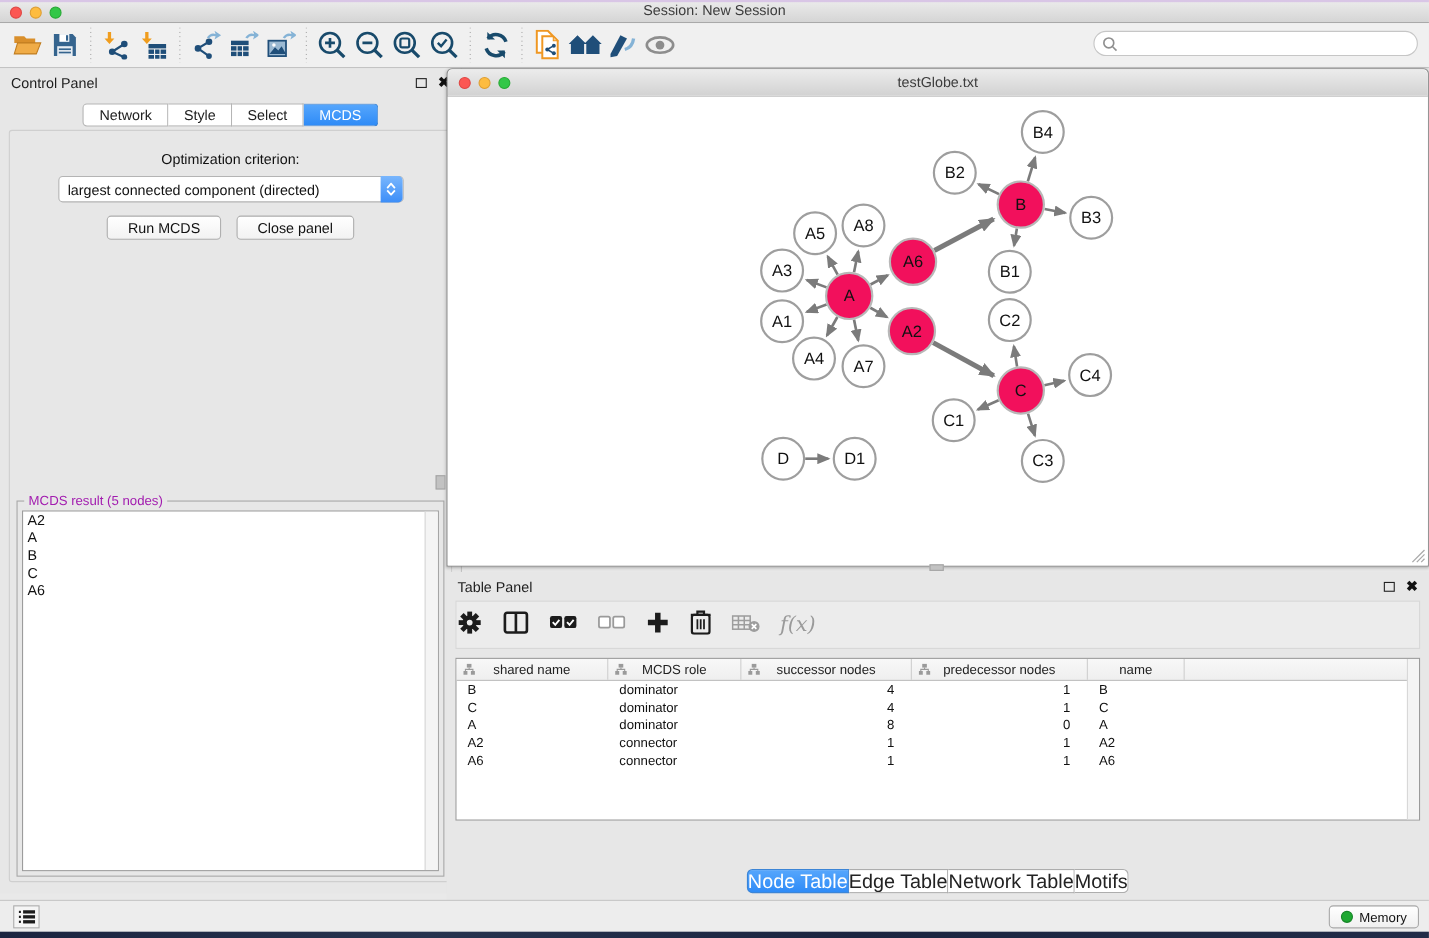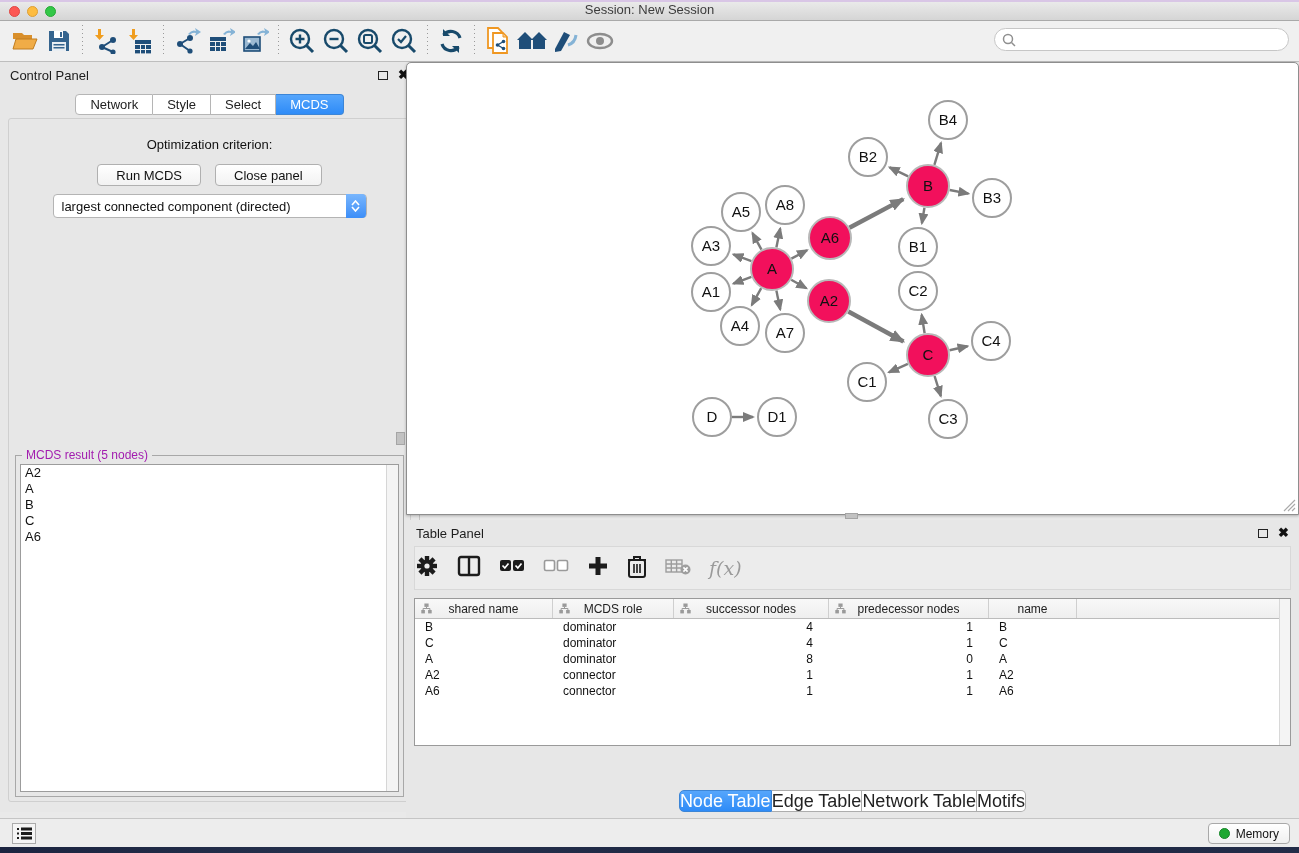--- a/index.html
+++ b/index.html
@@ -285,50 +285,58 @@
     <div class="close-icon">✖</div>
   </div>
   <div id="control-tabs">
       <div class="ctab">Network</div>
       <div class="ctab">Style</div>
       <div class="ctab">Select</div>
       <div class="ctab active">MCDS</div>
     </div>
   <div id="cp-body">
     <div id="opt-label">Optimization criterion:</div>
-    <div id="cp-buttons">
-      <button class="cp-btn">Run MCDS</button>
-      <button class="cp-btn">Close panel</button>
-    </div>
     <div id="criterion-select">
       <span>largest connected component (directed)</span>
       <div id="criterion-stepper">
         <svg width="9" height="6" viewBox="0 0 9 6">
             <path d="M1 5l3.5-4L8 5" fill="none" stroke="#fff" stroke-width="1.6"></path>
           </svg>
         <svg width="9" height="6" viewBox="0 0 9 6">
             <path d="M1 1l3.5 4L8 1" fill="none" stroke="#fff" stroke-width="1.6"></path>
           </svg>
       </div>
+    </div>
+    <div id="cp-buttons">
+      <button class="cp-btn">Run MCDS</button>
+      <button class="cp-btn">Close panel</button>
     </div>
     <div id="result-box">
       <div id="result-legend">MCDS result (5 nodes)</div>
       <div id="result-list">
         <div class="result-item">A2</div>
           <div class="result-item">A</div>
           <div class="result-item">B</div>
           <div class="result-item">C</div>
           <div class="result-item">A6</div>
           <div id="result-scroll"></div>
       </div>
     </div>
   </div>
 </div>
 
 <div id="network-window" class="abs">
+  <div id="net-titlebar">
+    <div class="lights">
+      <div class="light red"></div>
+      <div class="light yellow"></div>
+      <div class="light green"></div>
+    </div>
+    <div class="titletext">testGlobe.txt</div>
+  </div>
   <svg id="graph-canvas" viewBox="0 0 891 426">
     <defs>
       <marker id="arrow" viewBox="0 0 12 10" refX="10" refY="5" markerWidth="12" markerHeight="10" orient="auto" markerUnits="userSpaceOnUse">
           <path d="M0 0L12 5L0 10z" fill="#7b7b7b"></path>
         </marker>
       <marker id="arrow-big" viewBox="0 0 15 12" refX="13" refY="6" markerWidth="15" markerHeight="12" orient="auto" markerUnits="userSpaceOnUse">
           <path d="M0 0L15 6L0 12z" fill="#7b7b7b"></path>
         </marker>
     </defs>
     <g id="graph-edges">

